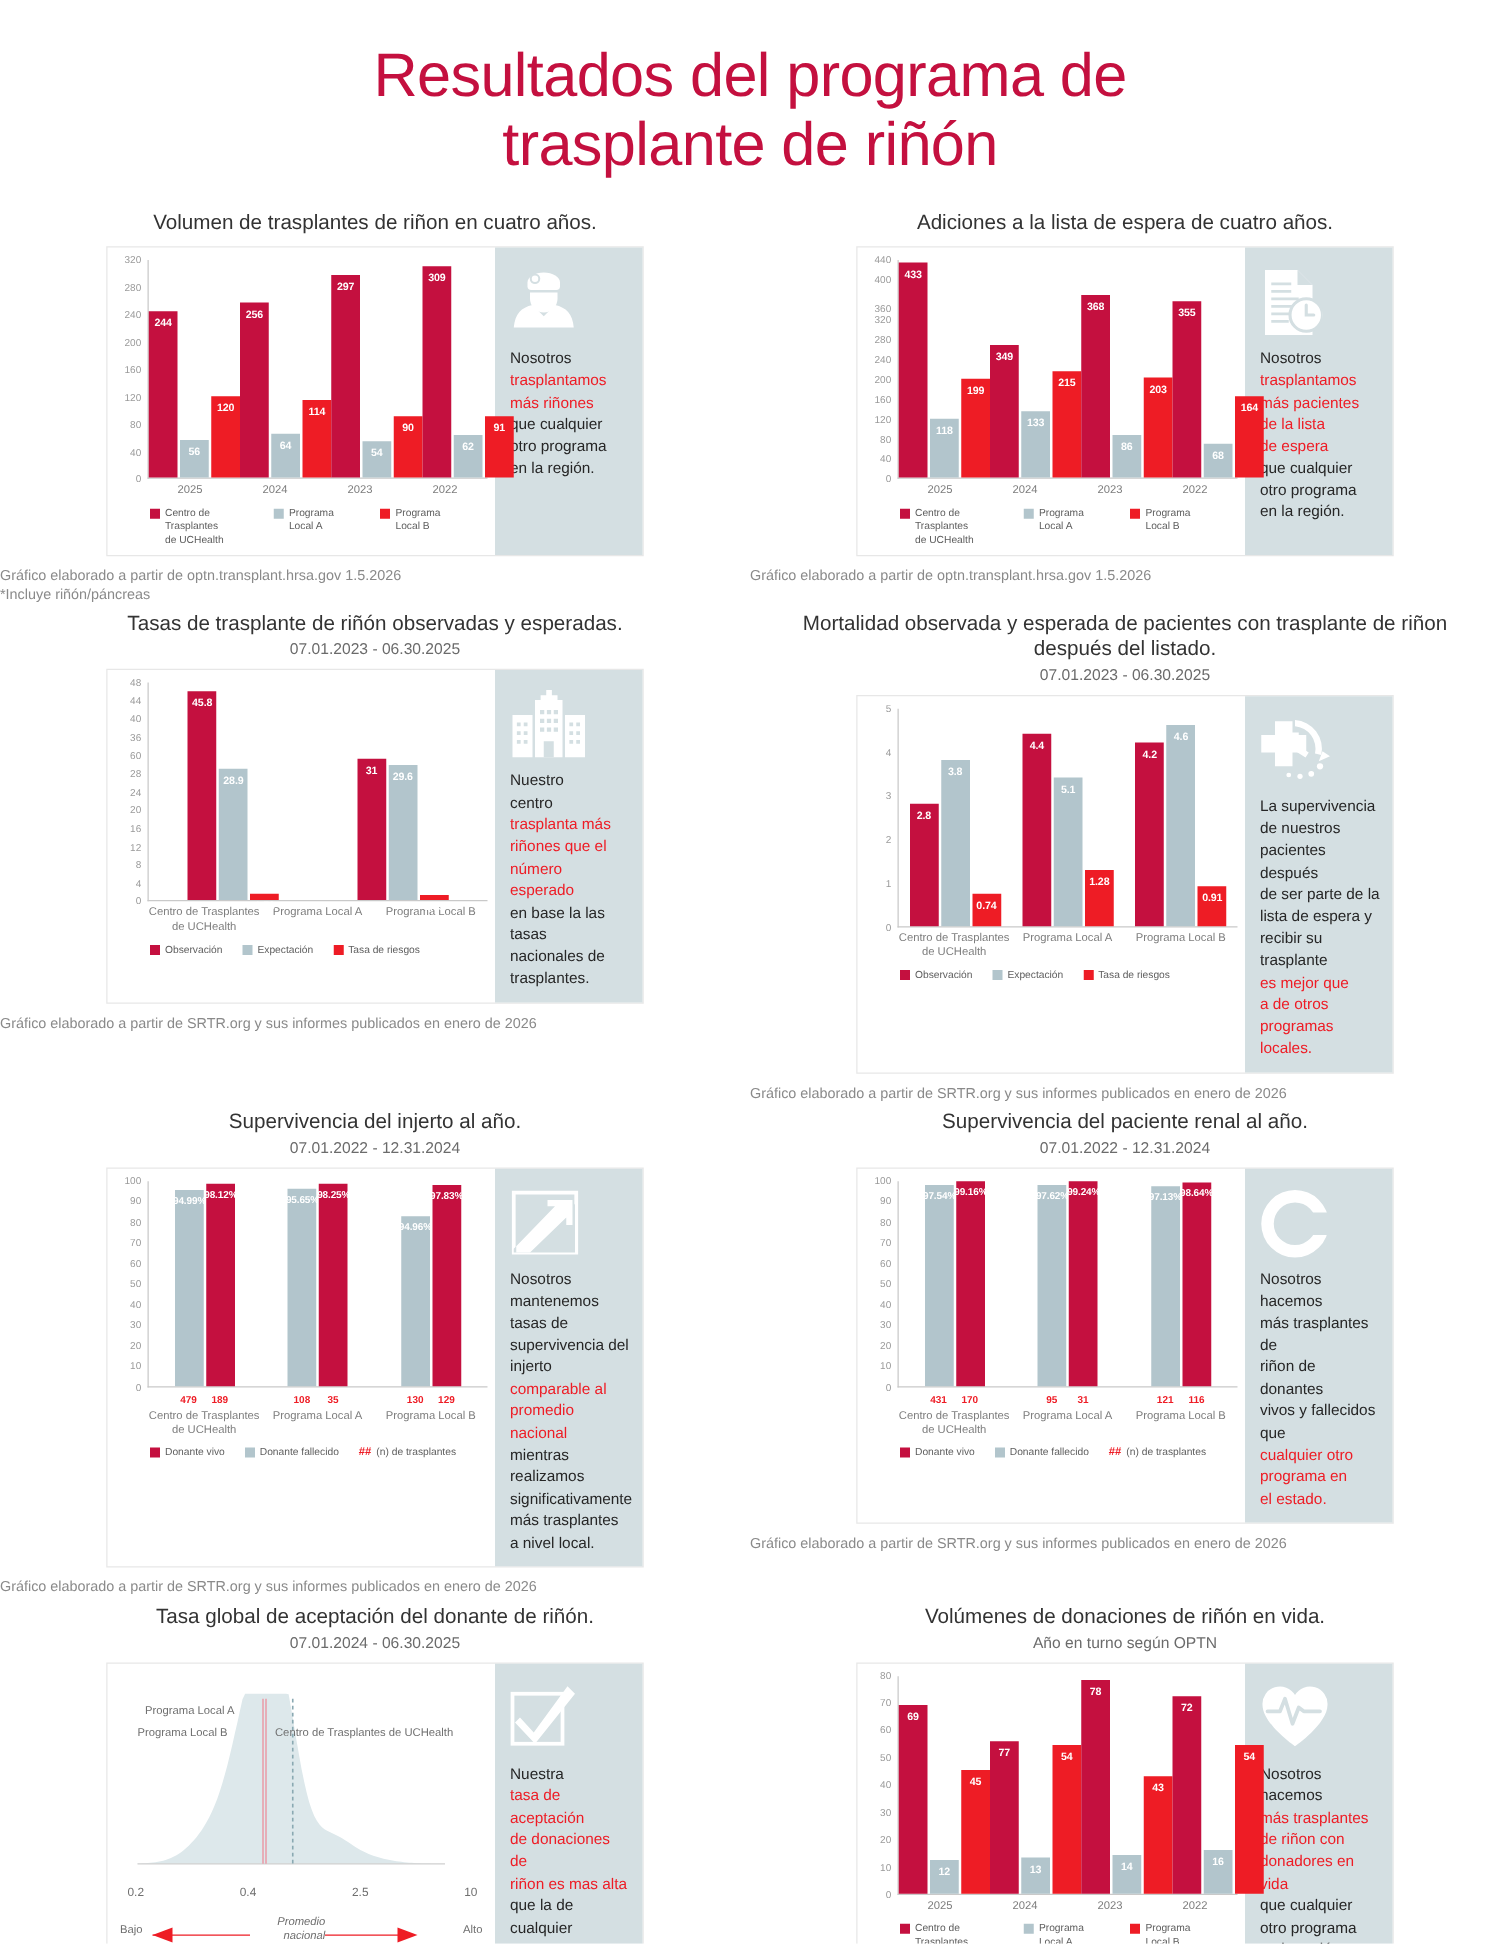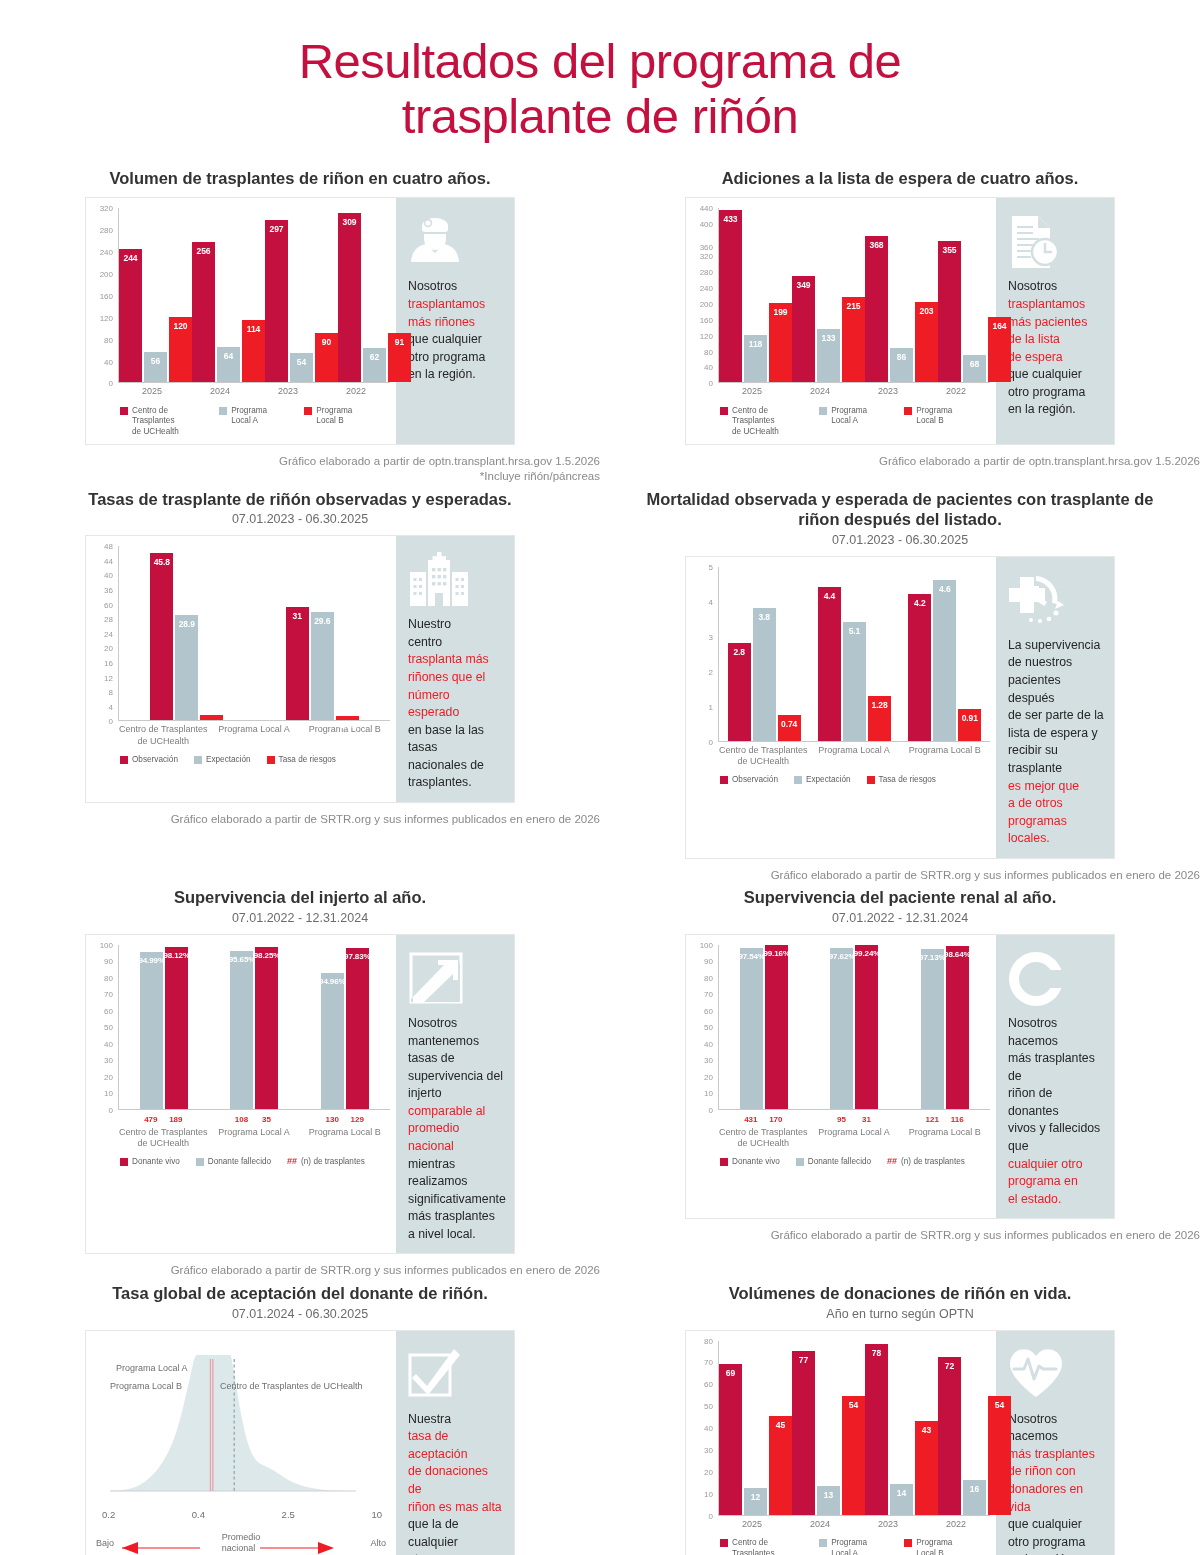--- a/index.html
+++ b/index.html
@@ -35,21 +35,21 @@
     display: grid;
     grid-template-columns: 600px 600px;
     grid-auto-rows: min-content;
   }
   .cell { padding: 0 0 4px 0; }
 
   .chart-title {
     text-align: center;
     color: #333333;
     font-size: 16.5px;
-    font-weight: bold;
+    font-weight: normal;
     line-height: 1.25;
     margin: 0 auto;
     width: 520px;
   }
   .chart-sub {
     text-align: center;
     color: #6b6b6b;
     font-size: 12.5px;
     font-weight: 400;
     margin-top: 3px;
@@ -83,21 +83,21 @@
   }
   .aside-icon svg { display:block; }
   .aside-text {
     font-size: 12.3px;
     line-height: 1.43;
     color: #262626;
   }
   .aside-text .hl { color: #ee1c25; }
 
   .caption {
-    text-align: right;
+    text-align: left;
     color: #8a8a8a;
     font-size: 11.5px;
     line-height: 1.35;
     margin-top: 9px;
   }
 
   
   .bc { position: relative; width: 100%; }
   .bc-plot {
     position: relative;
@@ -224,25 +224,26 @@
   .dens-foot .side {
     position: absolute;
     font-size: 9px;
     color: #6f6f6f;
     top: 2px;
   }
   .dens-foot .mid {
     position: absolute;
     left: 50%;
     transform: translateX(-50%);
-    text-align: left;
+    text-align: right;
     font-size: 9px;
     color: #6f6f6f;
     top: -4px;
     line-height: 1.25;
+    font-style: italic;
   }
 </style>
 </head>
 <body>
 
 <div class="page">
 
   <h1 class="main-title">
     <span class="l1">Resultados del programa de</span>
     <span class="l2">trasplante de riñón</span>
@@ -981,21 +982,21 @@
         <span class="lbl">69</span>
                   </div>
                   <div class="bc-bar" style="height:26.25px;background:#b2c5cc">
         <span class="lbl">12</span>
                   </div>
                   <div class="bc-bar" style="height:98.4375px;background:#ee1c25">
         <span class="lbl">45</span>
                   </div>
                 </div>
                 <div class="bc-group">
-                  <div class="bc-bar" style="height:164px;background:#c4103f">
+                  <div class="bc-bar" style="height:122px;background:#c4103f">
         <span class="lbl">77</span>
                   </div>
                   <div class="bc-bar" style="height:28.4375px;background:#b2c5cc">
         <span class="lbl">13</span>
                   </div>
                   <div class="bc-bar" style="height:118.12500000000001px;background:#ee1c25">
         <span class="lbl">54</span>
                   </div>
                 </div>
                 <div class="bc-group">

